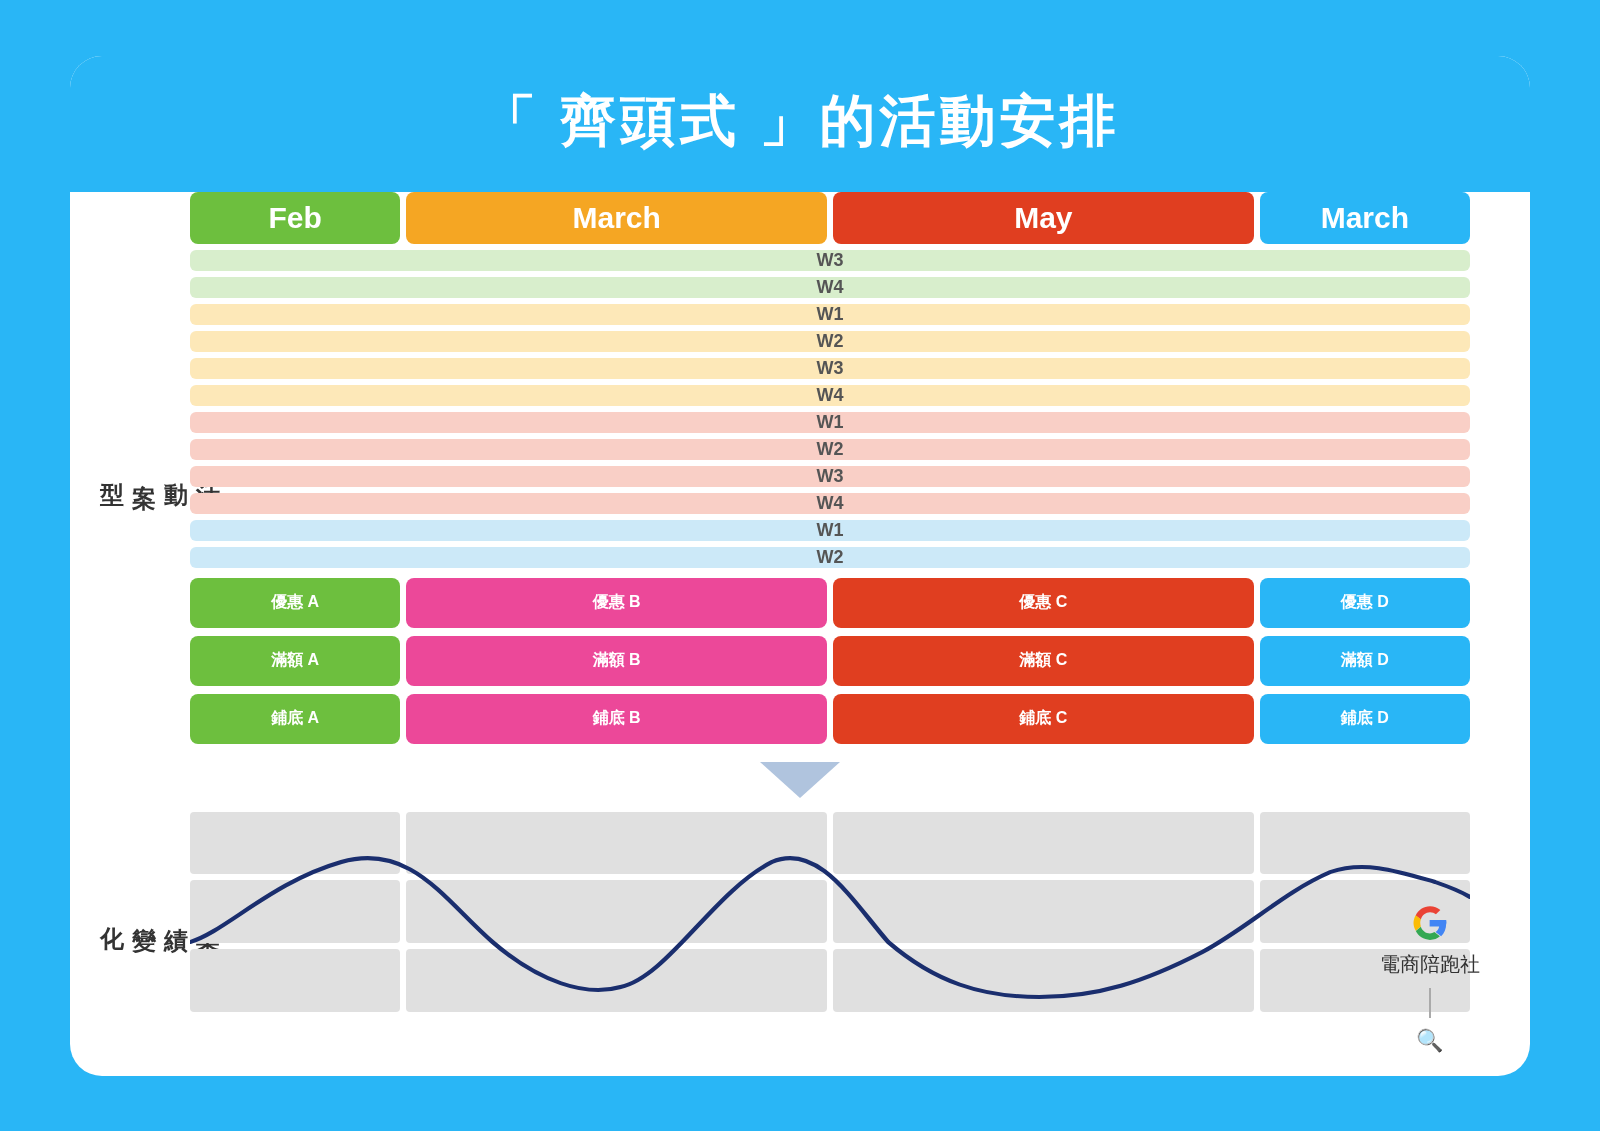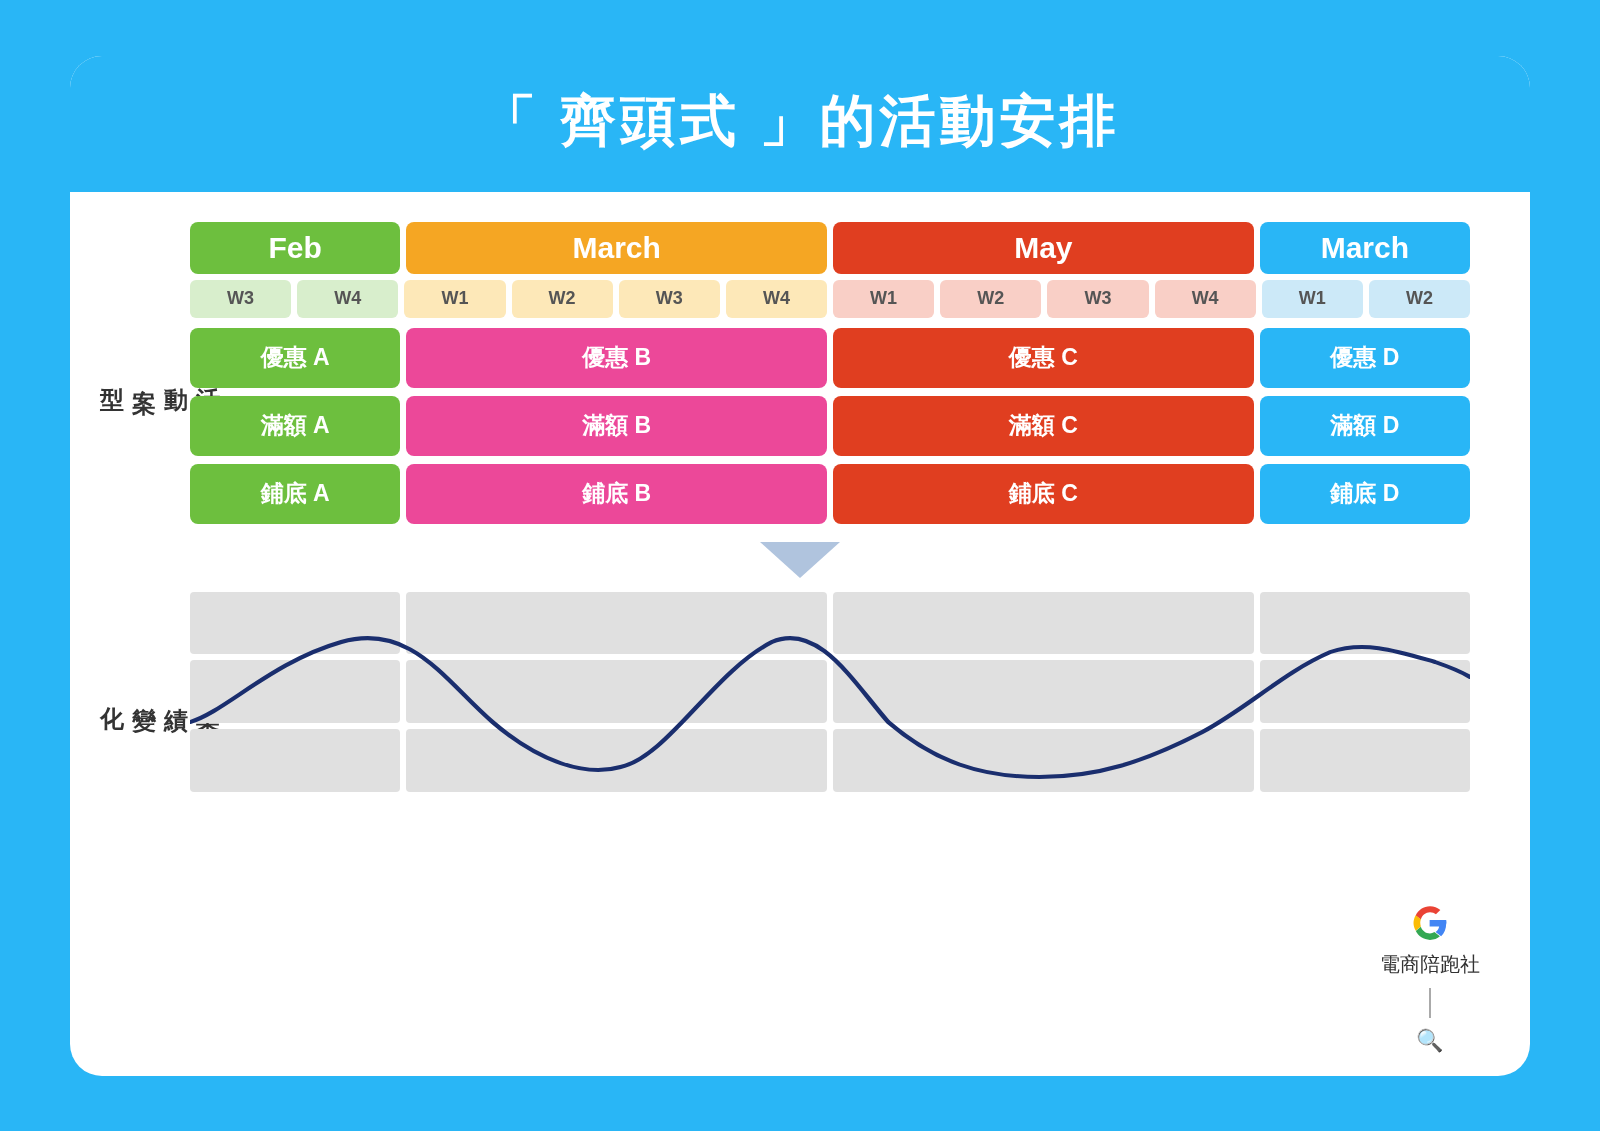--- a/index.html
+++ b/index.html
@@ -22,21 +22,20 @@
       align-items: center;
       padding: 0 0 30px 0;
       position: relative;
     }
     .header-band {
       background: #29b6f6;
       border-radius: 32px 32px 0 0;
       width: 100%;
       padding: 28px 0 32px 0;
       text-align: center;
-      margin-bottom: 30px;
     }
     .header-band h1 {
       color: #fff;
       font-size: 56px;
       font-weight: bold;
       letter-spacing: 4px;
     }
     .content {
       width: 100%;
       padding: 0 60px;
@@ -87,21 +86,21 @@
       font-weight: bold;
     }
     .month-feb { background: #6dbf3e; flex: 2; }
     .month-march { background: #f5a623; flex: 4; }
     .month-april { background: #e03e20; flex: 4; }
     .month-may { background: #29b6f6; flex: 2; }
 
     
     .week-row {
       display: flex;
-      flex-direction: row;
+      flex-direction: column;
       gap: 6px;
       margin-bottom: 10px;
     }
     .week-cell {
       flex: 1;
       height: 38px;
       border-radius: 6px;
       display: flex;
       align-items: center;
       justify-content: center;
@@ -120,26 +119,26 @@
       flex-direction: column;
       gap: 8px;
     }
     .activity-row {
       display: flex;
       flex-direction: row;
       gap: 6px;
     }
     .act-cell {
       border-radius: 8px;
-      height: 60px;
+      height: 50px;
       display: flex;
       align-items: center;
       justify-content: center;
       color: #fff;
-      font-size: 23px;
+      font-size: 16px;
       font-weight: bold;
     }
     .act-feb { background: #6dbf3e; flex: 2; }
     .act-march { background: #ec4899; flex: 4; }
     .act-april { background: #e03e20; flex: 4; }
     .act-may { background: #29b6f6; flex: 2; }
 
     
     .arrow-section {
       display: flex;

